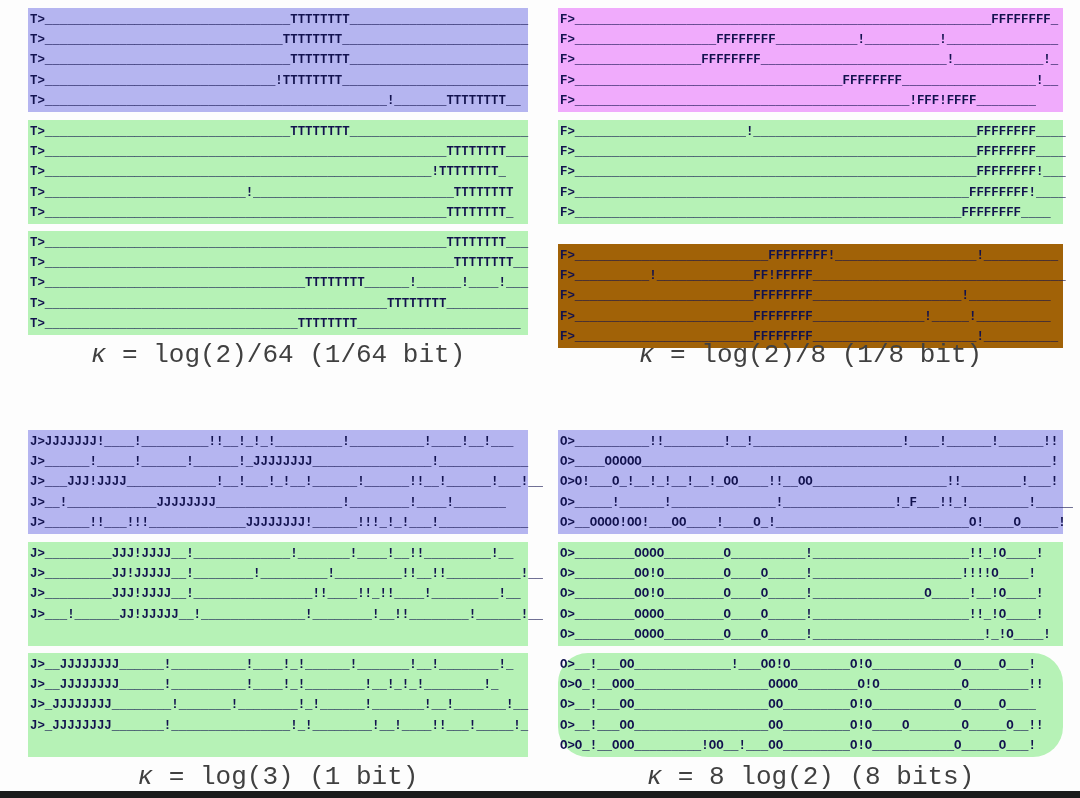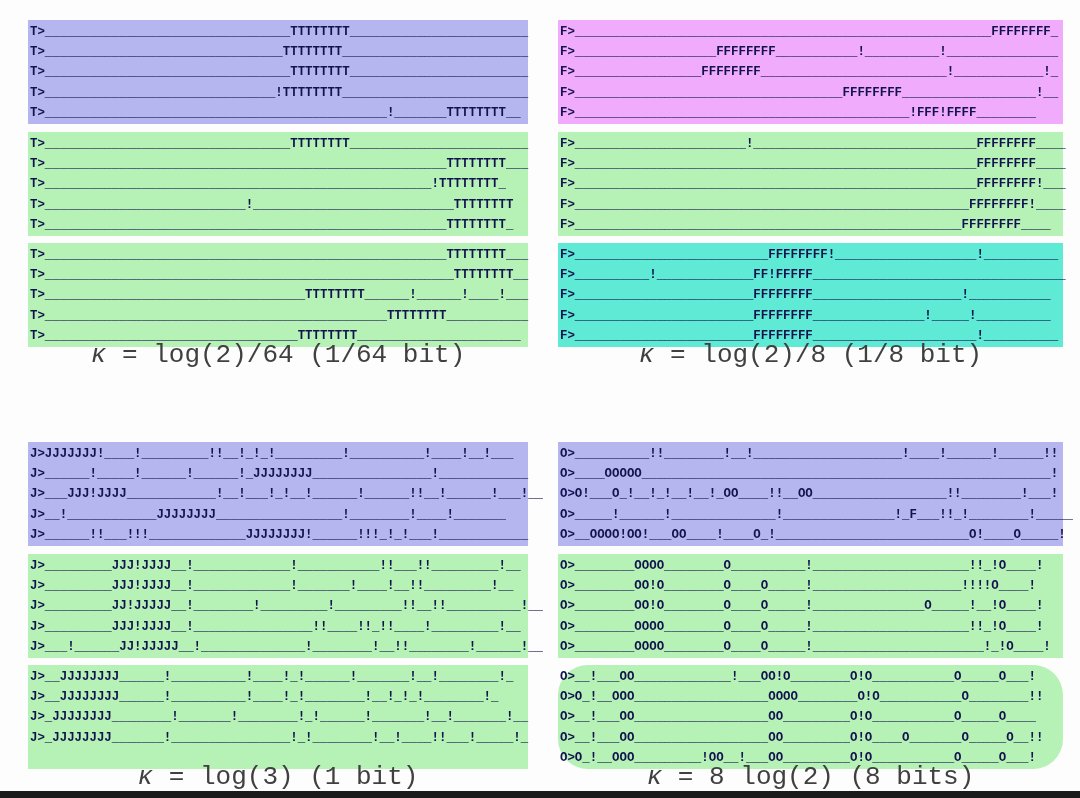--- a/index.html
+++ b/index.html
@@ -8,21 +8,21 @@
     width:1080px;height:798px;
     background:#fdfdfd;
     overflow:hidden;
     font-family:"Liberation Sans",sans-serif;
   }
   .panel{position:absolute;}
   .panel-tl{left:28px;top:8px;width:500px;height:380px;}
   .panel-tr{left:558px;top:8px;width:505px;height:380px;}
   .panel-bl{left:28px;top:430px;width:500px;height:380px;}
   .panel-br{left:558px;top:430px;width:505px;height:380px;}
-  .blocks{position:absolute;left:0;top:0;width:100%;height:327px;margin-top:12px;}
+  .blocks{position:absolute;left:0;top:0;width:100%;height:327px;}
   .block{
     position:absolute;left:0;width:100%;height:104px;
     padding:2px 0 0 2px;box-sizing:border-box;
   }
   .seq-line{
     font-family:"Liberation Mono","DejaVu Sans Mono",monospace;
     font-weight:bold;
     font-size:12.4px;
     line-height:20.2px;
     white-space:pre;
@@ -81,42 +81,41 @@
           <div class="seq-line">F&gt;____________________________________FFFFFFFF__________________!__</div>
           <div class="seq-line">F&gt;_____________________________________________!FFF!FFFF________</div>
         </div>
         <div class="block" style="top: 112px; background: rgb(182, 242, 182);">
           <div class="seq-line">F&gt;_______________________!______________________________FFFFFFFF____</div>
           <div class="seq-line">F&gt;______________________________________________________FFFFFFFF____</div>
           <div class="seq-line">F&gt;______________________________________________________FFFFFFFF!___</div>
           <div class="seq-line">F&gt;_____________________________________________________FFFFFFFF!____</div>
           <div class="seq-line">F&gt;____________________________________________________FFFFFFFF____</div>
         </div>
-        <div class="block" style="top: 223px; background: #5eead4;">
+        <div class="block" style="top: 236px; background: #a16207;">
           <div class="seq-line">F&gt;__________________________FFFFFFFF!___________________!__________</div>
           <div class="seq-line">F&gt;__________!_____________FF!FFFFF__________________________________</div>
           <div class="seq-line">F&gt;________________________FFFFFFFF____________________!___________</div>
           <div class="seq-line">F&gt;________________________FFFFFFFF_______________!_____!__________</div>
           <div class="seq-line">F&gt;________________________FFFFFFFF______________________!__________</div>
         </div>
       </div>
     <div class="caption"><span class="kappa">κ</span><span> = log(2)/8 (1/8 bit)</span></div>
   </section>
 
   <section class="panel panel-bl">
     <div class="blocks" style="color: rgb(18, 18, 78);">
         <div class="block" style="top: 0px; background: rgb(181, 181, 240);">
           <div class="seq-line">J&gt;JJJJJJJ!____!_________!!__!_!_!_________!__________!____!__!___</div>
           <div class="seq-line">J&gt;______!_____!______!______!_JJJJJJJJ________________!____________</div>
           <div class="seq-line">J&gt;___JJJ!JJJJ____________!__!___!_!__!______!______!!__!______!___!__</div>
           <div class="seq-line">J&gt;__!____________JJJJJJJJ_________________!________!____!_______</div>
           <div class="seq-line">J&gt;______!!___!!!_____________JJJJJJJJ!______!!!_!_!___!____________</div>
         </div>
         <div class="block" style="top: 112px; background: rgb(182, 242, 182);">
-          <div class="seq-line">J&gt;_________JJJ!JJJJ__!_____________!___________!!___!!_________!__</div>
           <div class="seq-line">J&gt;_________JJJ!JJJJ__!_____________!_______!____!__!!_________!__</div>
           <div class="seq-line">J&gt;_________JJ!JJJJJ__!________!_________!_________!!__!!__________!__</div>
           <div class="seq-line">J&gt;_________JJJ!JJJJ__!________________!!____!!_!!____!_________!__</div>
           <div class="seq-line">J&gt;___!______JJ!JJJJJ__!______________!________!__!!________!______!__</div>
         </div>
         <div class="block" style="top: 223px; background: rgb(182, 242, 182);">
           <div class="seq-line">J&gt;__JJJJJJJJ______!__________!____!_!______!_______!__!________!_</div>
           <div class="seq-line">J&gt;__JJJJJJJJ______!__________!____!_!________!__!_!_!________!_</div>
           <div class="seq-line">J&gt;_JJJJJJJJ________!_______!________!_!______!_______!__!_______!__</div>
           <div class="seq-line">J&gt;_JJJJJJJJ_______!________________!_!________!__!____!!___!_____!_</div>

